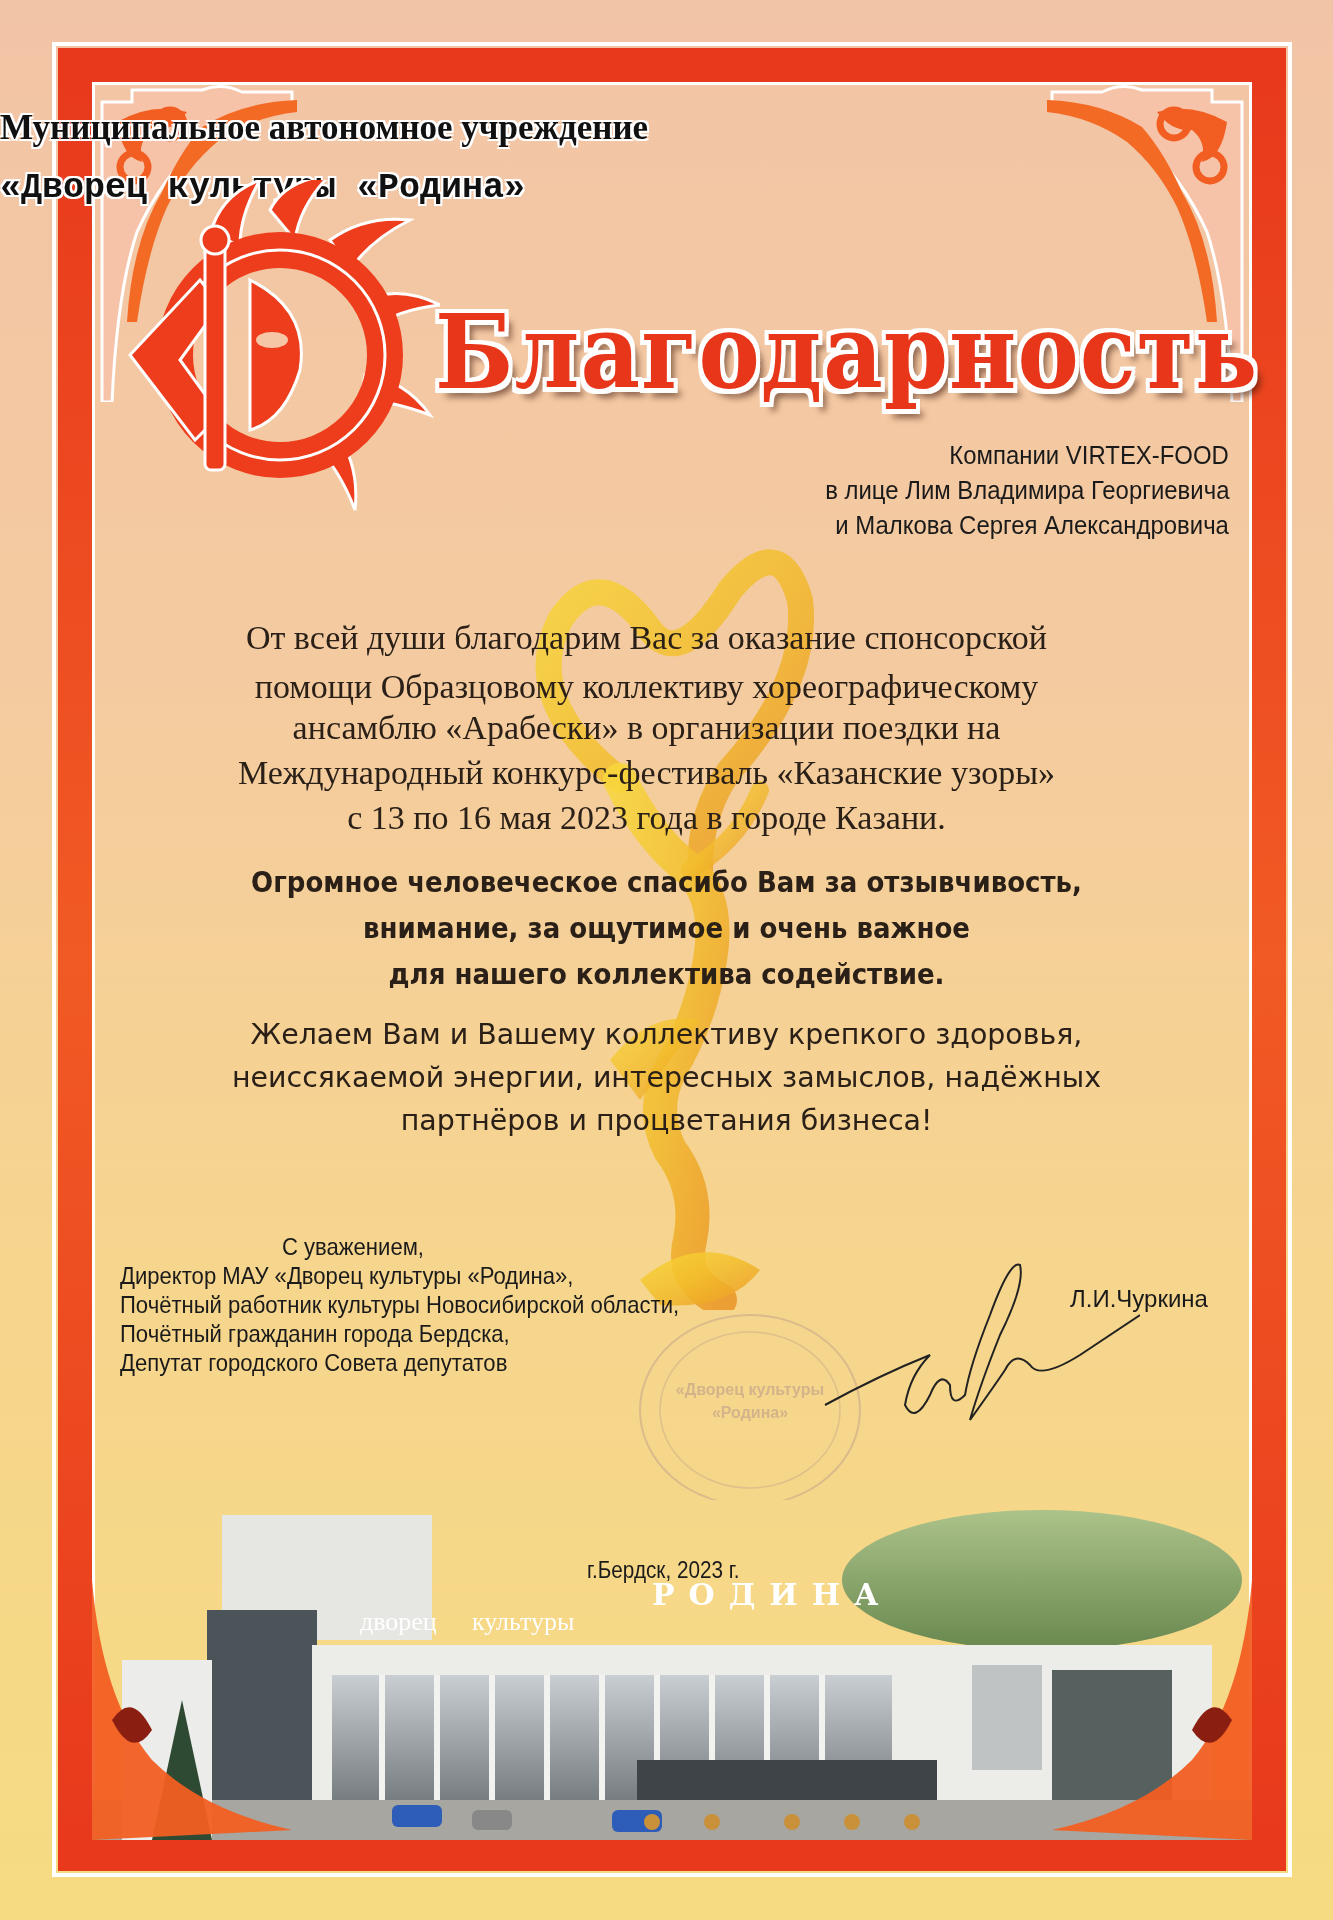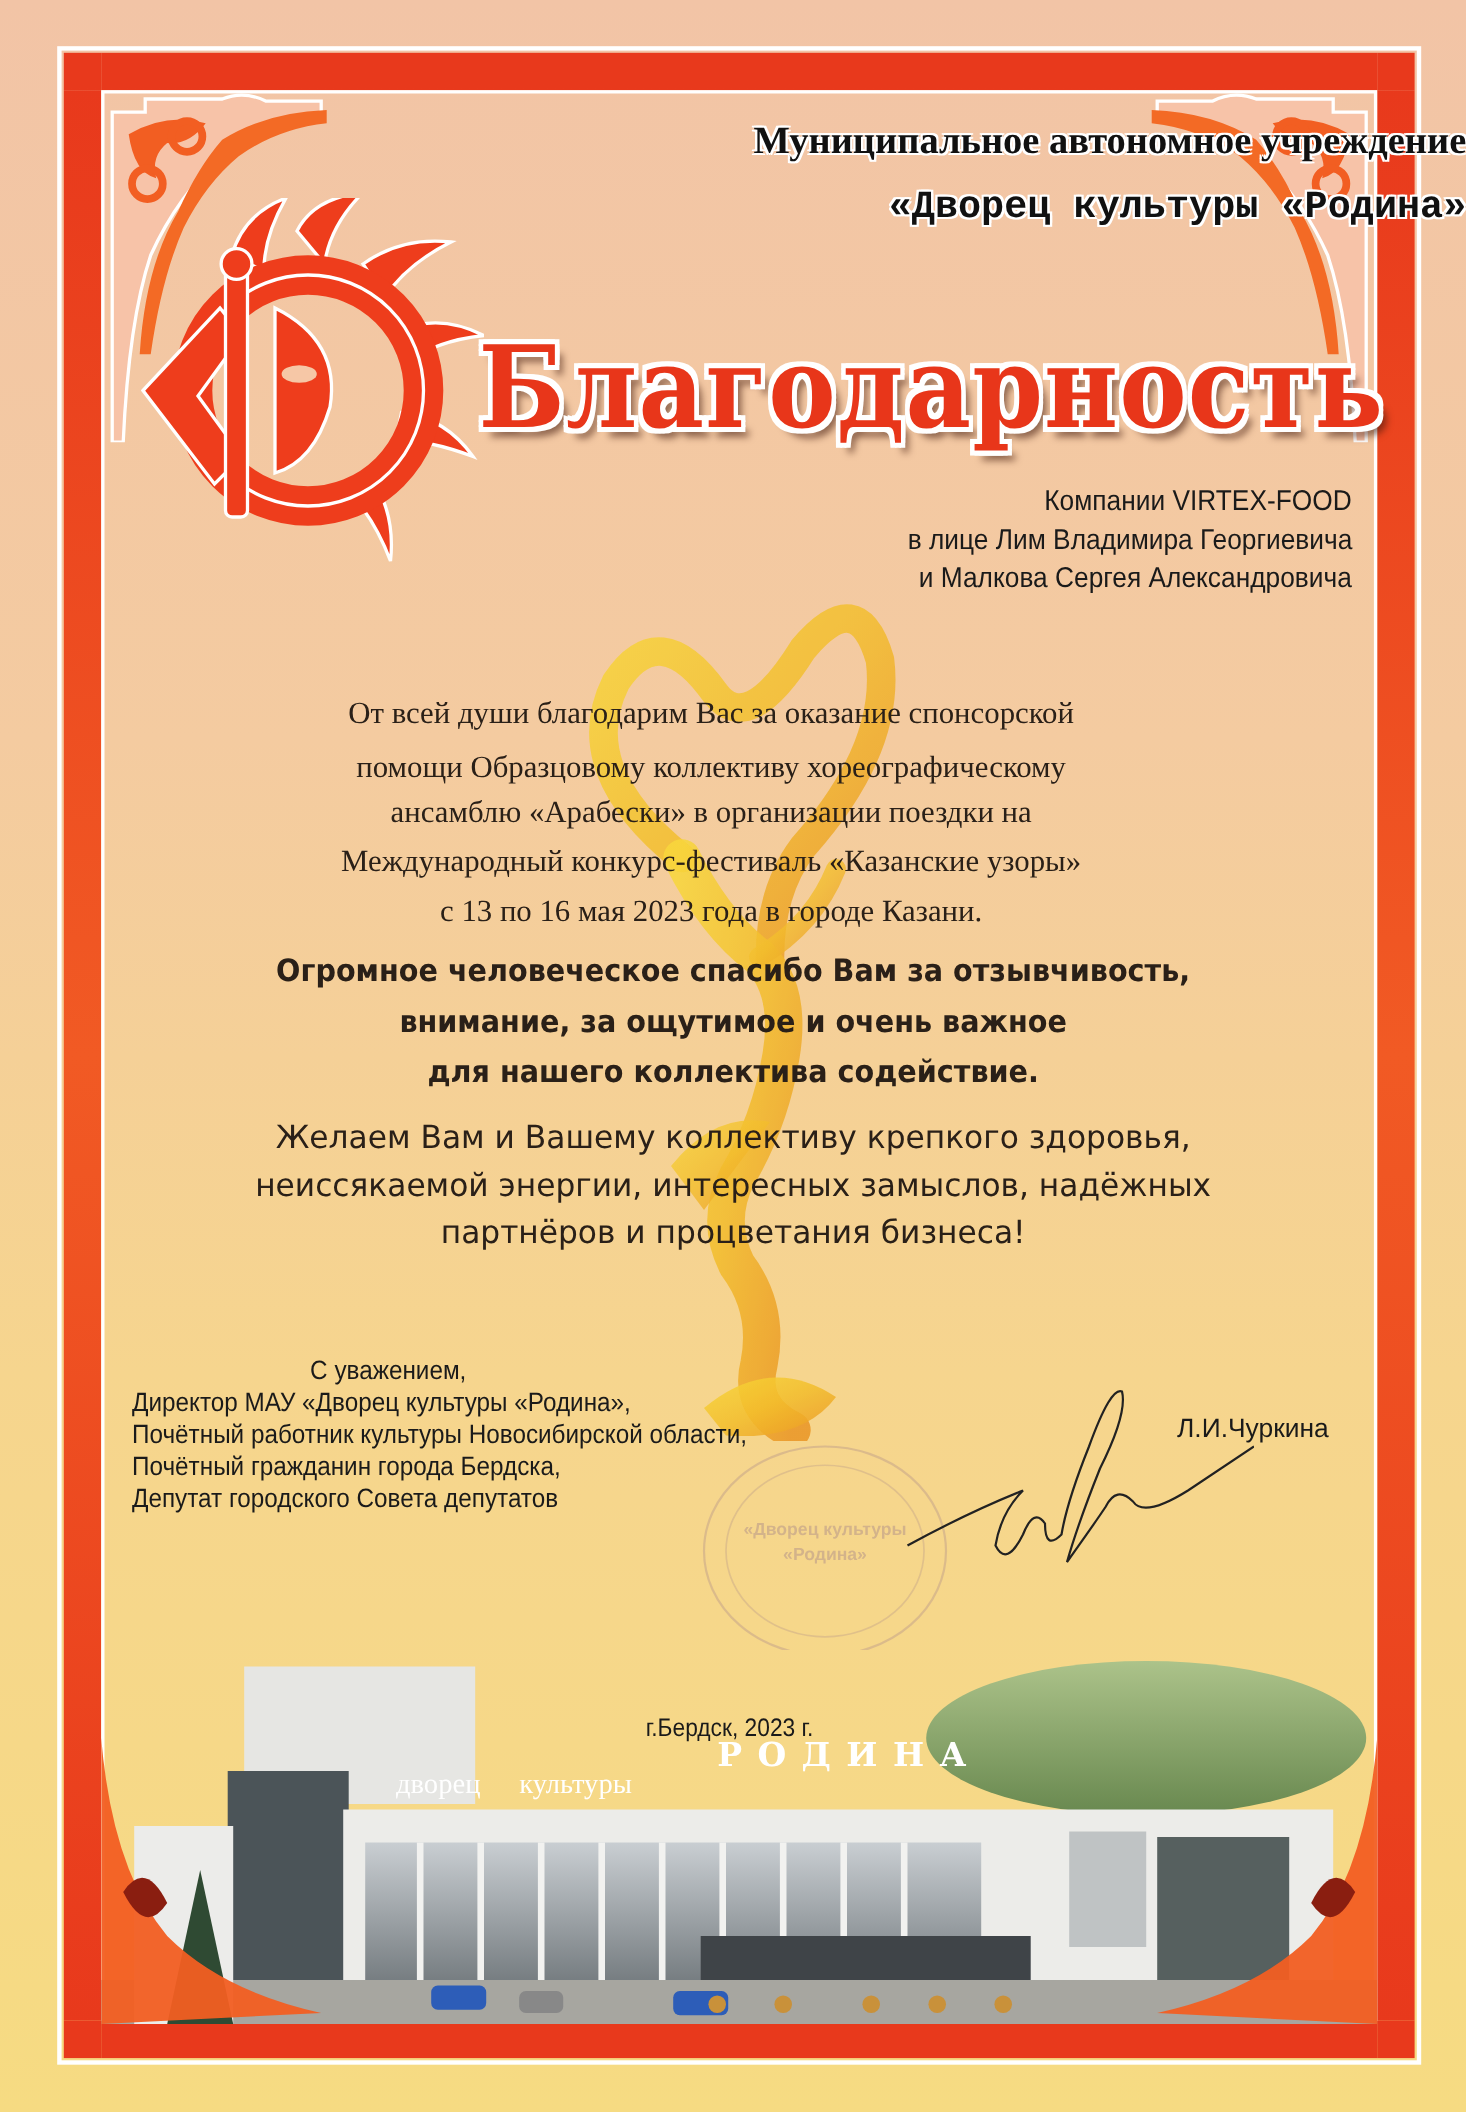--- a/index.html
+++ b/index.html
@@ -19,21 +19,21 @@
   }
   .frame-inner-line {
     position:absolute; left:92px; top:82px; width:1160px; height:1755px;
     border:3px solid #fff; box-sizing:border-box;
   }
   .corner { position:absolute; width:210px; height:320px; }
   .corner.tl { left:92px; top:82px; }
   .corner.tr { right:81px; top:82px; transform:scaleX(-1); }
 
   .org-line {
-    position:absolute; left:0; width:1333px; text-align:right;
+    position:absolute; left:0; width:1333px; text-align:left;
     font-family:"Liberation Serif", serif; font-weight:bold; font-size:35px; color:#111;
     text-shadow: -2px -2px 0 #fff, 2px -2px 0 #fff, -2px 2px 0 #fff, 2px 2px 0 #fff, 0 2px 0 #fff, 0 -2px 0 #fff;
     letter-spacing:0px;
   }
   .sun { position:absolute; left:100px; top:180px; width:340px; height:340px; }
   .title {
     position:absolute; left:435px; top:292px; width:820px;
     font-family:"DejaVu Serif", serif; font-weight:bold; font-size:92px; color:#e8361a;
     letter-spacing:1px;
     text-shadow: -4px -4px 0 #fff, 4px -4px 0 #fff, -4px 4px 0 #fff, 4px 4px 0 #fff,
@@ -42,21 +42,21 @@
     transform:scaleY(1.12); transform-origin:left top;
   }
   .recipient {
     position:absolute; right:104px; text-align:right;
     font-family:"Liberation Sans", sans-serif; font-size:26px; color:#1a1a1a;
     transform:scaleX(.92); transform-origin:right;
   }
   .trophy { position:absolute; left:500px; top:540px; width:340px; height:770px; opacity:.85; }
   .p-serif {
     position:absolute; left:0; width:1293px; text-align:center;
-    font-family:"Liberation Serif", serif; font-size:28px; color:#2a2018; line-height:45px;margin-top:11px;
+    font-family:"Liberation Serif", serif; font-size:34px; color:#2a2018; line-height:45px;
   }
   .p-bold {
     position:absolute; left:0; width:1333px; text-align:center;
     font-family:"DejaVu Sans", sans-serif; font-weight:bold; font-size:28px; color:#2a2018; line-height:46px;
     transform:scaleX(.93);
   }
   .p-wish {
     position:absolute; left:0; width:1333px; text-align:center;
     font-family:"DejaVu Sans", sans-serif; font-size:29px; color:#2a2018; line-height:43px;
     transform:scaleX(.98);

